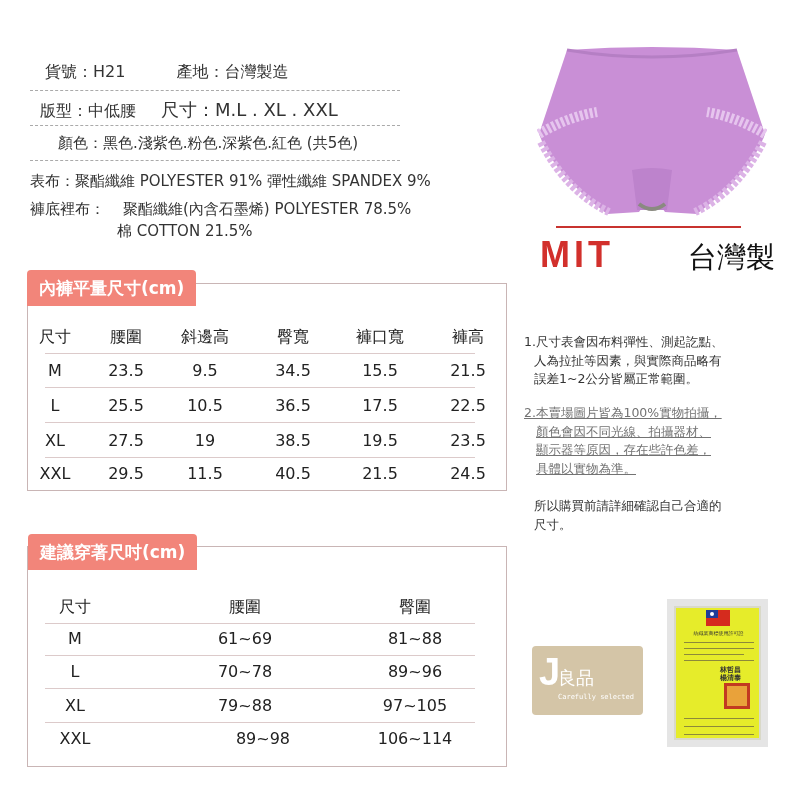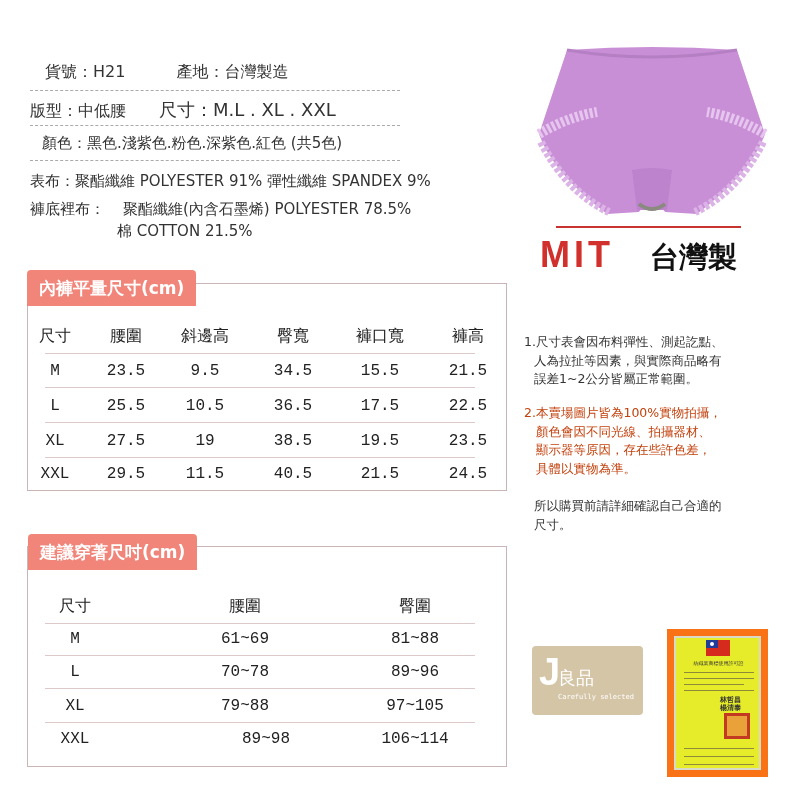--- a/index.html
+++ b/index.html
@@ -12,65 +12,65 @@
   .spec-row span { display: inline-block; }
   .spec-big { font-size: 18px; }
 
   .fabric { position: absolute; left: 30px; font-size: 15.5px; color: #333; white-space: nowrap; }
 
   
   .product { position: absolute; left: 537px; top: 42px; width: 230px; height: 175px; }
 
   .mit-line { position: absolute; left: 556px; top: 226px; width: 185px; height: 2px; background: #c8332f; }
   .mit { position: absolute; left: 540px; top: 234px; font-size: 36px; font-weight: bold; color: #d2302c; letter-spacing: 4px; font-family: "Liberation Sans", sans-serif; }
-  .mit-tw { position: absolute; left: 650px; top: 238px; font-size: 29px; color: #111; font-weight: bold; }
+  .mit-tw { position: absolute; left: 688px; top: 238px; font-size: 29px; color: #111; font-weight: normal; }
 
   
   .table-box { position: absolute; left: 27px; width: 480px; border: 1px solid #c9b5b5; background: #fff; }
   .badge { position: absolute; left: 27px; height: 36px; padding: 0 12px; background: #f2857a; color: #fff; font-size: 17px; font-weight: bold; line-height: 36px; border-radius: 4px 4px 0 0; }
 
-  .row { position: absolute; left: 45px; width: 430px; height: 34px; border-bottom: 1px solid #dccaca; font-size: 16px; color: #222; font-family: Liberation Mono, monospace; }
+  .row { position: absolute; left: 45px; width: 430px; height: 34px; border-bottom: 1px solid #dccaca; font-size: 16px; color: #222; }
   .row.nob { border-bottom: none; }
   .cell { position: absolute; top: 0; height: 34px; line-height: 34px; text-align: center; }
 
   
   .note { position: absolute; left: 524px; font-size: 12.5px; line-height: 18.5px; color: #333; white-space: nowrap; }
-  .note.purple { color: #c2410c; }
+  .note.purple { color: #737373; text-decoration: underline; }
 
   
   .jlogo { position: absolute; left: 532px; top: 646px; width: 111px; height: 69px; background: #d4c5a7; border-radius: 4px; color: #fff; }
   .jlogo .j { position: absolute; left: 7px; top: 6px; font-size: 38px; font-weight: bold; line-height: 40px; font-family: "Liberation Sans", sans-serif; }
   .jlogo .lp { position: absolute; left: 26px; top: 22px; font-size: 18px; line-height: 20px; }
   .jlogo .sub { position: absolute; left: 26px; top: 47px; font-size: 7px; font-family: "DejaVu Sans Mono", monospace; }
 
-  .cert { position: absolute; left: 667px; top: 629px; width: 101px; height: 148px; background: #f97316; padding: 7px; }
+  .cert { position: absolute; left: 667px; top: 599px; width: 101px; height: 148px; background: #e5e5e5; padding: 7px; }
   .cert-inner { width: 100%; height: 100%; background: #e6ec2a; position: relative; border: 2px solid #d9d9c8; }
   .flag { position: absolute; left: 30px; top: 2px; width: 24px; height: 16px; background: #d52b1e; }
   .flag::before { content: ""; position: absolute; left: 0; top: 0; width: 12px; height: 8px; background: #1f3d99; }
   .flag::after { content: ""; position: absolute; left: 4px; top: 2px; width: 4px; height: 4px; background: #fff; border-radius: 50%; }
   .cert-line { position: absolute; left: 8px; height: 1px; background: #8d8a3a; }
   .seal { position: absolute; left: 48px; top: 75px; width: 26px; height: 26px; border: 3px solid #c23a21; background: #e9a23a; }
   .cert-title { position: absolute; left: 6px; top: 22px; width: 73px; font-size: 5px; text-align: center; color: #333; }
   .cert-name { position: absolute; left: 44px; top: 58px; font-size: 7px; font-weight: bold; color: #333; line-height: 8px; }
 </style>
 </head>
 <body>
 
 <div class="spec-row" style="top:62px;">
   <span style="margin-left:15px;">貨號：H21</span>
   <span style="margin-left:46px;">產地：台灣製造</span>
 </div>
 <div class="dash" style="top:90px;"></div>
 <div class="spec-row" style="top:98px;">
-  <span style="margin-left:0;">版型：中低腰</span>
-  <span class="spec-big" style="margin-left:28px;">尺寸：M.L . XL . XXL</span>
+  <span style="margin-left:10px;">版型：中低腰</span>
+  <span class="spec-big" style="margin-left:20px;">尺寸：M.L . XL . XXL</span>
 </div>
 <div class="dash" style="top:125px;"></div>
 <div class="spec-row" style="top:133px;">
-  <span style="margin-left:12px; font-size:15px;">顏色：黑色.淺紫色.粉色.深紫色.紅色 (共5色)</span>
+  <span style="margin-left:28px; font-size:15px;">顏色：黑色.淺紫色.粉色.深紫色.紅色 (共5色)</span>
 </div>
 <div class="dash" style="top:160px;"></div>
 
 <div class="fabric" style="top:172px; font-size:15px;">表布：聚酯纖維 POLYESTER  91% 彈性纖維 SPANDEX 9%</div>
 <div class="fabric" style="top:200px; font-size:15px;">褲底裡布：</div>
 <div class="fabric" style="left:123px; top:200px; font-size:15px;">聚酯纖維(內含石墨烯) POLYESTER  78.5%</div>
 <div class="fabric" style="left:117px; top:222px; font-size:15px;">棉 COTTON 21.5%</div>
 
 <div class="product">
   <svg width="230" height="175" viewBox="0 0 230 175">

